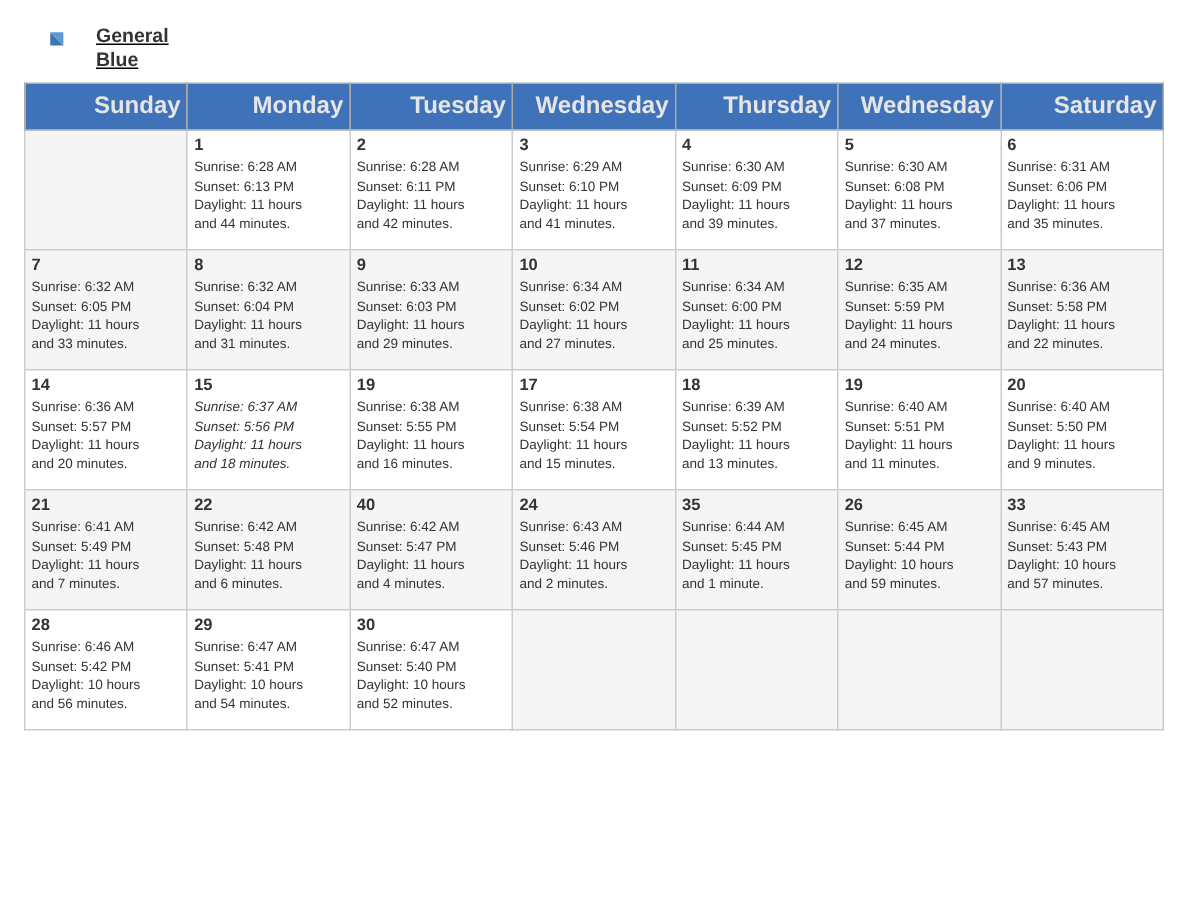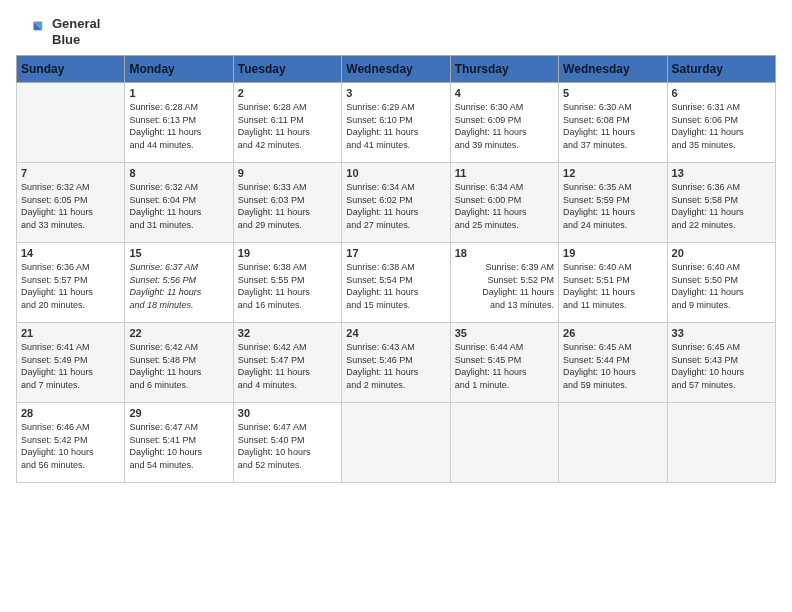--- a/index.html
+++ b/index.html
@@ -12,21 +12,22 @@
     }
     .header-area {
       display: flex;
       justify-content: space-between;
       align-items: flex-start;
       margin-bottom: 8px;
     }
     .logo {
       display: flex;
       align-items: center;
-      gap: 8px;
+      gap: 20px;
+      text-decoration: underline;
     }
     .logo-text {
       font-size: 13px;
       font-weight: bold;
       color: #333;
       line-height: 1.2;
     }
     .logo-icon {
       width: 28px;
       height: 28px;
@@ -44,25 +45,25 @@
       font-size: 15px;
       color: #333;
     }
     table {
       width: 100%;
       border-collapse: collapse;
       table-layout: fixed;
     }
     thead tr th {
       background: #3f72b8;
-      color: #0f172a;
-      font-size: 12px;
+      color: #e5e5e5;
+      font-size: 16px;
       font-weight: bold;
       padding: 6px 4px;
-      text-align: left;
+      text-align: right;
       border: 1px solid #aaa;
     }
     tbody tr td {
       border: 1px solid #ccc;
       vertical-align: top;
       padding: 4px 4px;
       font-size: 9.5px;
       color: #333;
       height: 80px;
     }
@@ -244,21 +245,21 @@
         </td>
         <td>
           <span class="day-number">17</span>
           <div class="cell-content" style="white-space: pre-line;">Sunrise: 6:38 AM
 Sunset: 5:54 PM
 Daylight: 11 hours
 and 15 minutes.</div>
         </td>
         <td>
           <span class="day-number">18</span>
-          <div class="cell-content" style="white-space: pre-line; text-align: right;">Sunrise: 6:39 AM
+          <div class="cell-content" style="white-space: pre-line;">Sunrise: 6:39 AM
 Sunset: 5:52 PM
 Daylight: 11 hours
 and 13 minutes.</div>
         </td>
         <td>
           <span class="day-number">19</span>
           <div class="cell-content" style="white-space: pre-line;">Sunrise: 6:40 AM
 Sunset: 5:51 PM
 Daylight: 11 hours
 and 11 minutes.</div>
@@ -280,21 +281,21 @@
 and 7 minutes.</div>
         </td>
         <td>
           <span class="day-number">22</span>
           <div class="cell-content" style="white-space: pre-line;">Sunrise: 6:42 AM
 Sunset: 5:48 PM
 Daylight: 11 hours
 and 6 minutes.</div>
         </td>
         <td>
-          <span class="day-number">32</span>
+          <span class="day-number">40</span>
           <div class="cell-content" style="white-space: pre-line;">Sunrise: 6:42 AM
 Sunset: 5:47 PM
 Daylight: 11 hours
 and 4 minutes.</div>
         </td>
         <td>
           <span class="day-number">24</span>
           <div class="cell-content" style="white-space: pre-line;">Sunrise: 6:43 AM
 Sunset: 5:46 PM
 Daylight: 11 hours

